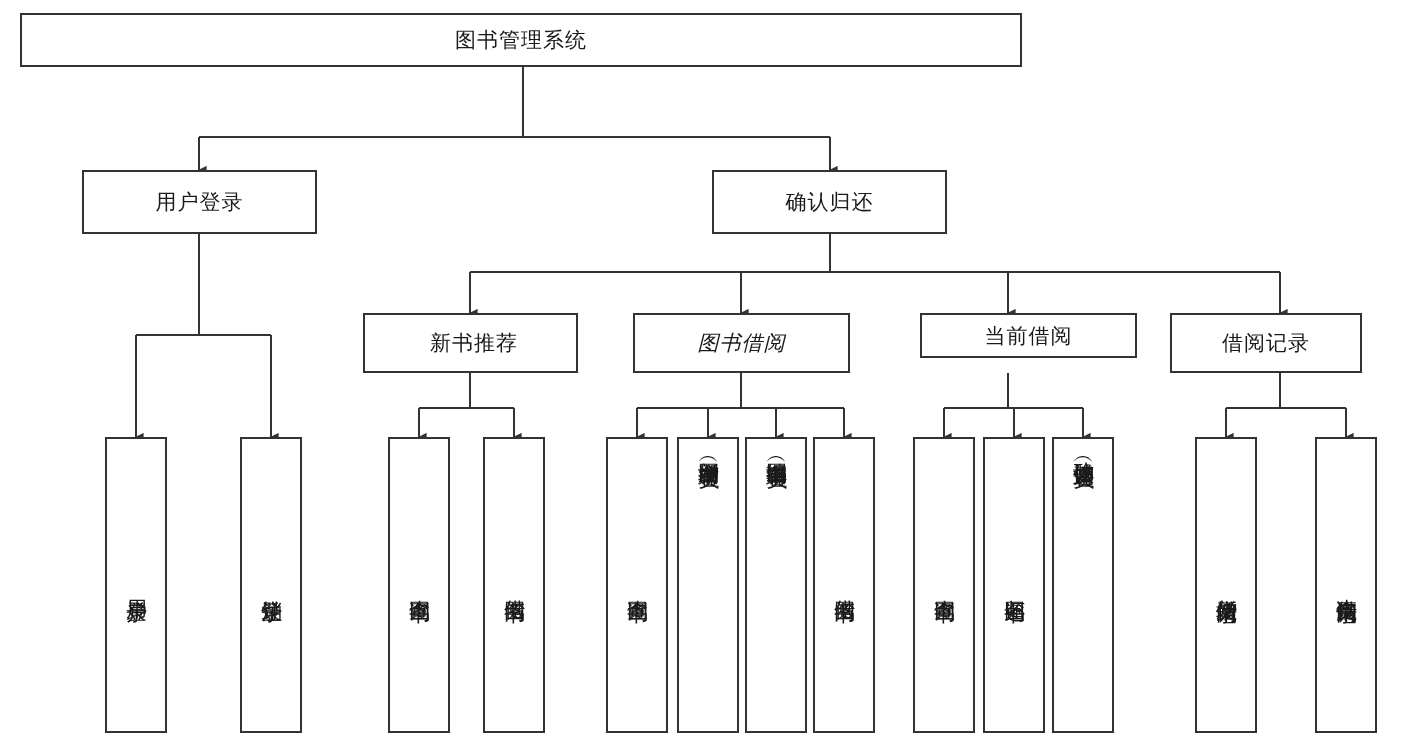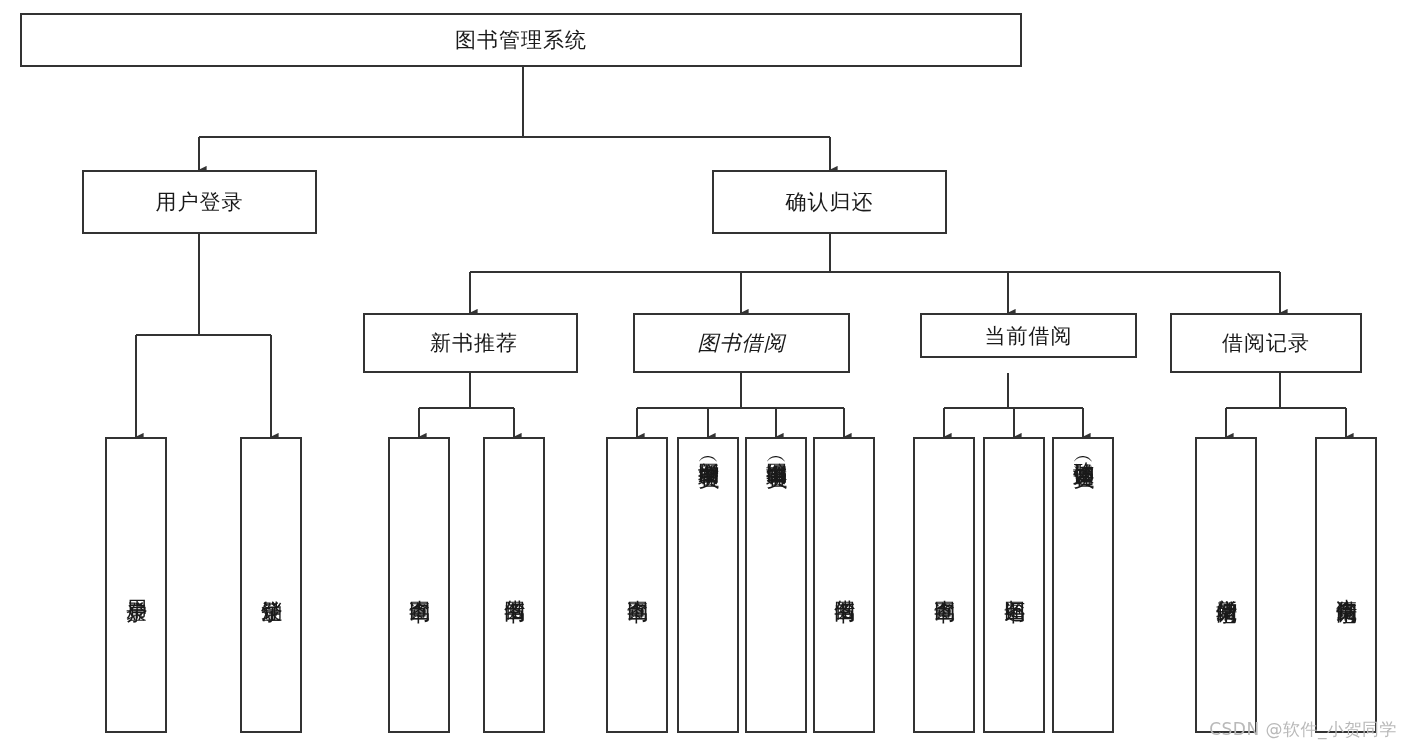--- a/index.html
+++ b/index.html
@@ -168,14 +168,13 @@
       <div class="node vert" style="left: 1195px; top: 437px; width: 62px; height: 296px; justify-content: center;">
         <span class="node-label">新增借阅记录</span>
       </div>
       <div class="node vert" style="left: 1315px; top: 437px; width: 62px; height: 296px; justify-content: center;">
         <span class="node-label">查询借阅记录</span>
       </div>
       <div class="node horiz" style="left: 20px; top: 13px; width: 1002px; height: 54px;">
         <span class="node-label">图书管理系统</span>
       </div>
     </div>
-  <div class="watermark">CSDN @软件_小贺同学</div>
 </div>
 
 </body></html>

